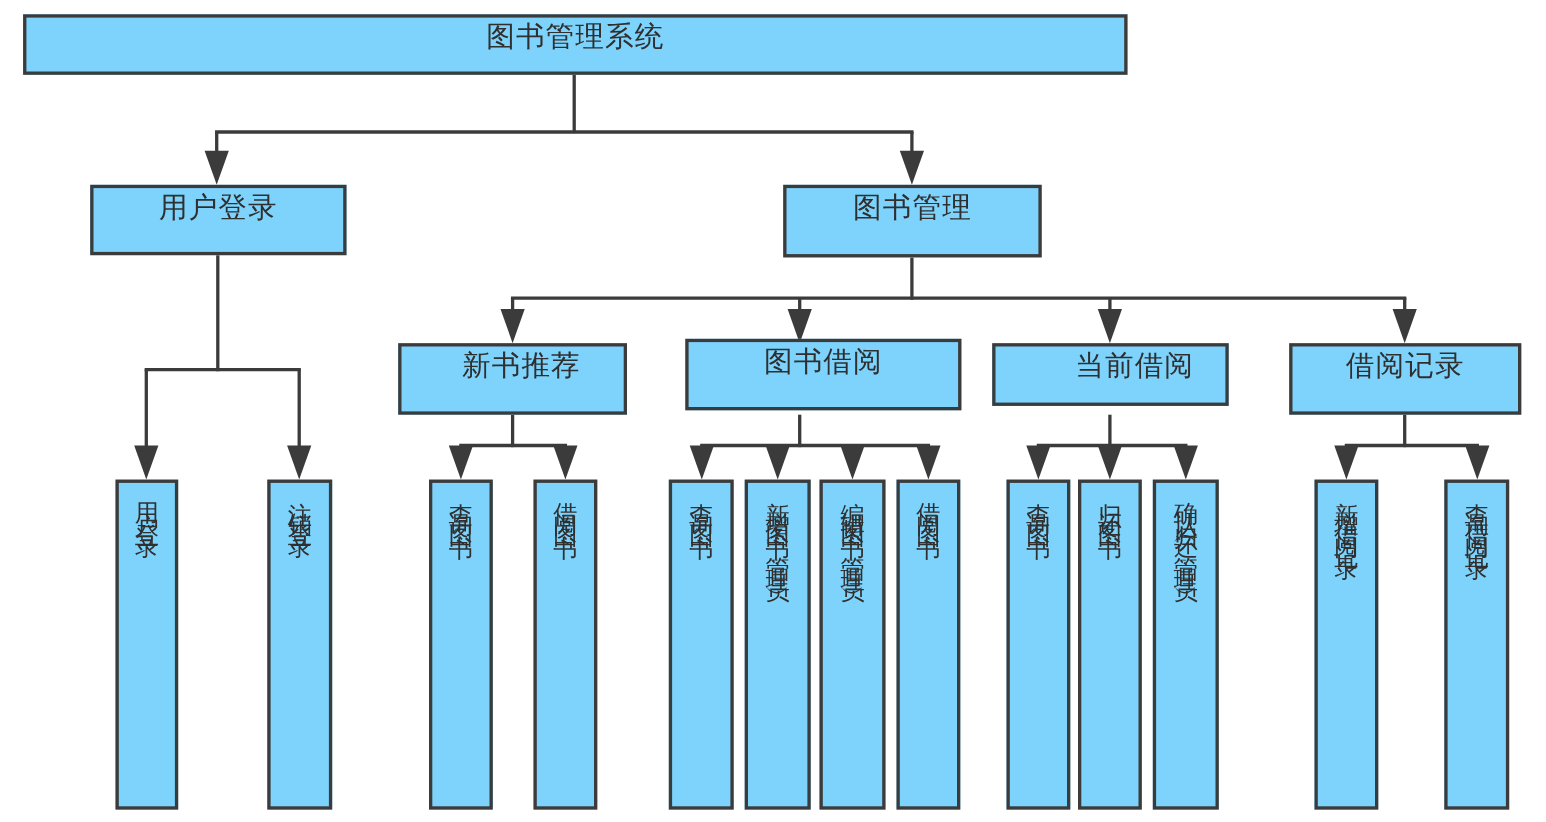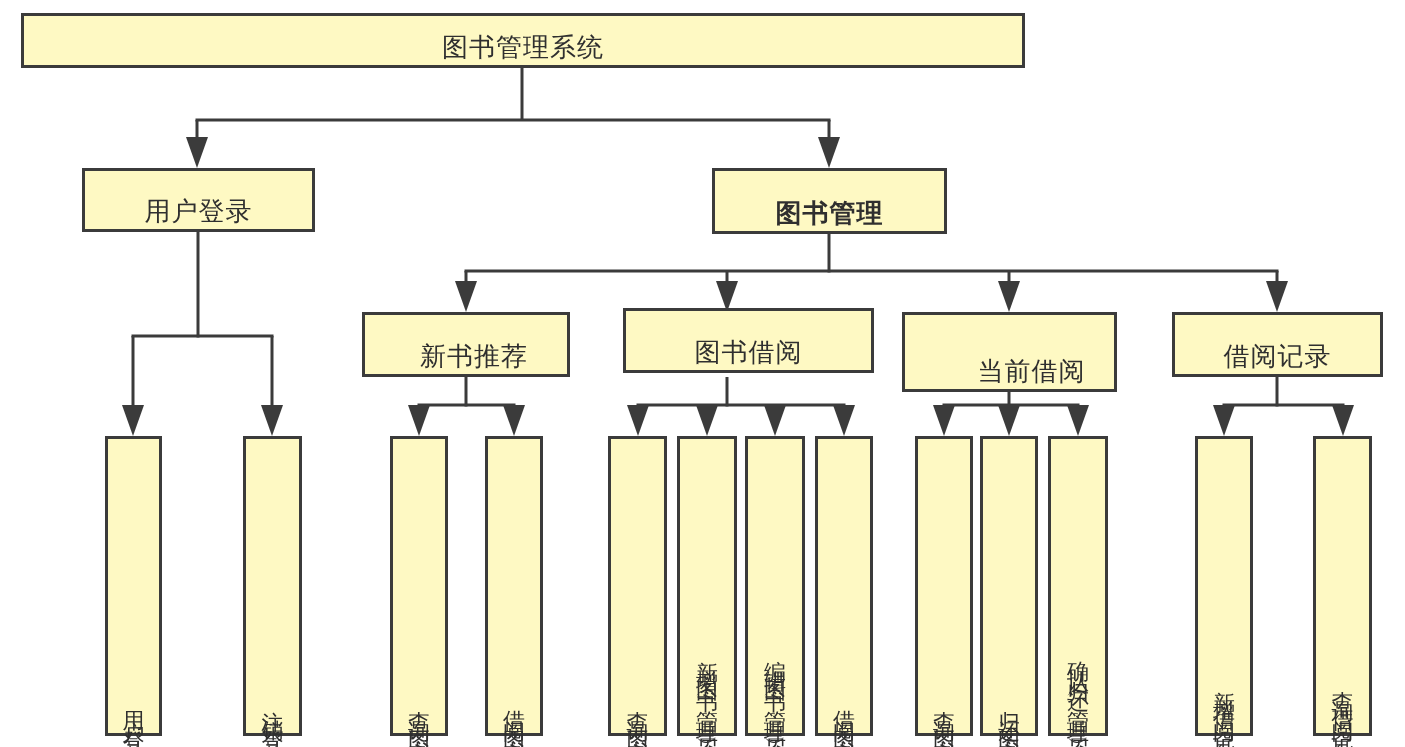--- a/index.html
+++ b/index.html
@@ -7,24 +7,24 @@
     position:relative;
     width:1405px;height:747px;
     background:#ffffff;
     font-family:"Liberation Sans","DejaVu Sans",sans-serif;
     overflow:hidden;
   }
   svg.wires{position:absolute;left:0;top:0;z-index:1;}
   .node{
     position:absolute;
     box-sizing:border-box;
-    background:#fef9c3;
+    background:#7dd3fc;
     border:3px solid #3b3b3b;
     color:#2f2f2f;
-    display:flex;align-items:flex-end;justify-content:center;
+    display:flex;align-items:flex-start;justify-content:center;
     z-index:2;
   }
   .hnode{font-size:26px;letter-spacing:1px;}
   .vnode span{
     writing-mode:vertical-rl;
     font-size:22px;
     letter-spacing:10px;
     line-height:1;
     color:#2f2f2f;
   }
@@ -105,31 +105,31 @@
     </g>
   </svg>
 
   <div class="node hnode" style="left:21px;top:13px;width:1004px;height:55px;">
     <span>图书管理系统</span>
   </div>
 
   <div class="node hnode" style="left:82px;top:168px;width:233px;height:64px;">
     <span>用户登录</span>
   </div>
-  <div class="node hnode" style="left:712px;top:168px;width:235px;height:66px;font-weight:bold;">
+  <div class="node hnode" style="left:712px;top:168px;width:235px;height:66px;">
     <span>图书管理</span>
   </div>
 
   <div class="node hnode" style="left:362px;top:312px;width:208px;height:65px;padding-left:16px;">
     <span>新书推荐</span>
   </div>
   <div class="node hnode" style="left:623px;top:308px;width:251px;height:65px;">
     <span>图书借阅</span>
   </div>
-  <div class="node hnode" style="left:902px;top:312px;width:215px;height:80px;padding-left:44px;">
+  <div class="node hnode" style="left:902px;top:312px;width:215px;height:57px;padding-left:44px;">
     <span>当前借阅</span>
   </div>
   <div class="node hnode" style="left:1172px;top:312px;width:211px;height:65px;">
     <span>借阅记录</span>
   </div>
 
   <div class="node vnode" style="left:105px;top:436px;width:57px;height:300px;">
     <span>用户登录</span>
   </div>
   <div class="node vnode" style="left:243px;top:436px;width:59px;height:300px;">

